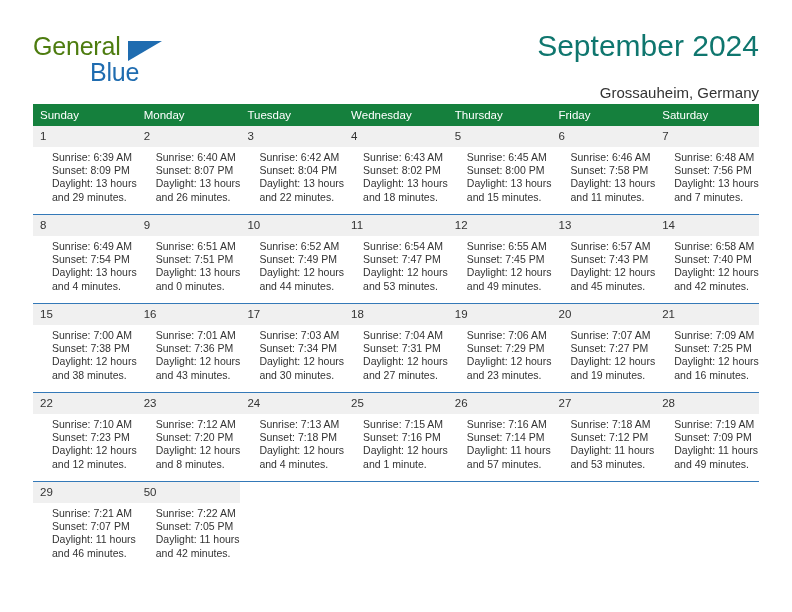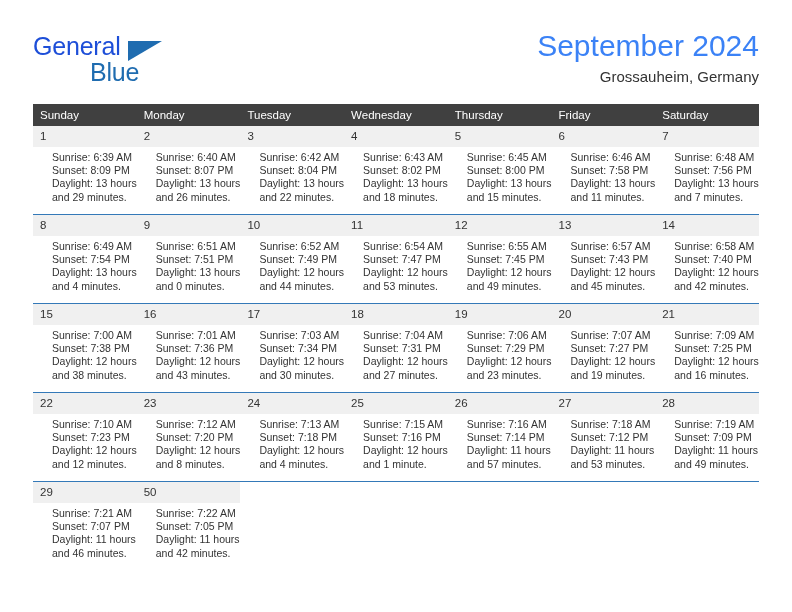--- a/index.html
+++ b/index.html
@@ -35,21 +35,21 @@
     top: 4px;
     width: 200px;
     height: 56px;
   }
   .logo-general {
     position: absolute;
     left: 0;
     top: 0;
     font-size: 25px;
     letter-spacing: -0.2px;
-    color: #1d4ed8;
+    color: #4d7c0f;
     font-family: "Liberation Sans", sans-serif;
   }
   .logo-tri {
     position: absolute;
     left: 95px;
     top: 9px;
     width: 0;
     height: 0;
     border-left: 34px solid #1f6cb0;
     border-bottom: 20px solid transparent;
@@ -65,44 +65,44 @@
   }
 
   .title-block {
     position: absolute;
     right: 0;
     top: 0;
     text-align: right;
   }
   .cal-title {
     font-size: 30px;
-    color: #3b82f6;
+    color: #0f766e;
     font-weight: normal;
     line-height: 36px;
     white-space: nowrap;
   }
   .cal-subtitle {
     font-size: 15px;
     color: #333333;
     line-height: 22px;
-    margin-top: 2px;
+    margin-top: 18px;
     white-space: nowrap;
   }
 
   
   .cal {
     position: absolute;
     left: 33px;
     top: 104px;
     width: 726px;
     border-collapse: collapse;
     table-layout: fixed;
   }
   .cal th {
-    background: #404040;
+    background: #15803d;
     color: #ffffff;
     font-size: 11.5px;
     font-weight: normal;
     text-align: left;
     padding: 5px 0 5px 7px;
     height: 12px;
     border: none;
   }
   .cal td {
     vertical-align: top;

